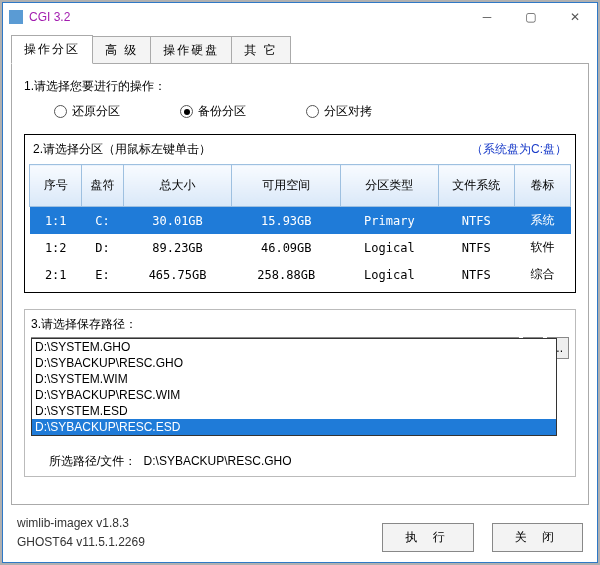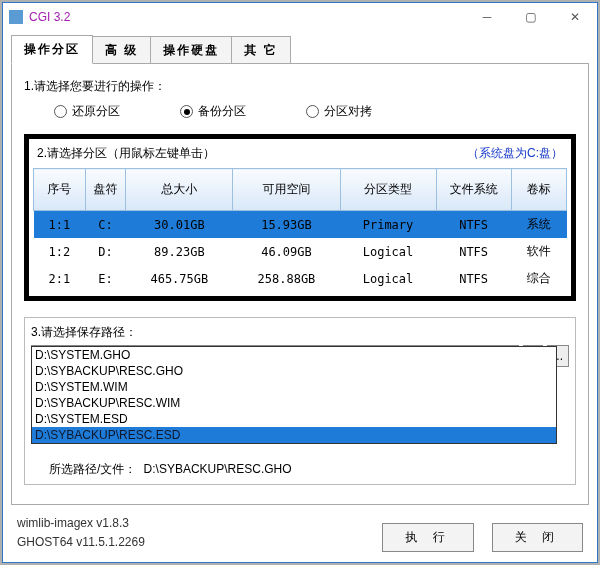--- a/index.html
+++ b/index.html
@@ -4,43 +4,43 @@
 <style>
 * { box-sizing: border-box; font-family: "Microsoft YaHei", "SimSun", sans-serif; font-size: 12px; }
 body { margin: 0; background: #b0b0b0; padding: 2px; }
 .window { width: 596px; height: 561px; background: #fff; border: 1px solid #2e78c6; display: flex; flex-direction: column; }
 .titlebar { height: 28px; background: #fff; display: flex; align-items: center; padding: 0 0 0 6px; }
 .title-icon { width: 14px; height: 14px; background: #5a9bd4; margin-right: 6px; }
 .title-text { flex: 1; color: #a21caf; }
 .win-btns { display: flex; height: 100%; }
 .win-btn { width: 44px; display: flex; align-items: center; justify-content: center; color: #555; }
 .tabbar { display: flex; padding: 4px 8px 0; align-items: end; }
-.tab { padding: 5px 12px; border: 1px solid #aaa; border-bottom: none; background: #f4f4f4; margin-right: -1px; letter-spacing: 2px; font-weight: bold; }
+.tab { padding: 5px 12px; border: 1px solid #aaa; border-bottom: none; background: #f4f4f4; margin-right: -1px; letter-spacing: 2px; }
 .tab.active { background: #fff; border-bottom: 1px solid #fff; position: relative; z-index: 2; }
 .panel { border: 1px solid #aaa; margin: 0 8px 6px; padding: 10px 12px; flex: 1; position: relative; top: -1px; display: flex; flex-direction: column; }
 .section-label { margin: 4px 0 8px; }
 .radio-row { display: flex; gap: 60px; margin-left: 30px; margin-bottom: 14px; }
 .radio { display: flex; align-items: center; gap: 5px; }
 .radio-circle { width: 13px; height: 13px; border: 1px solid #555; border-radius: 50%; display: flex; align-items: center; justify-content: center; }
 .radio-circle.checked::after { content: ''; width: 6px; height: 6px; background: #000; border-radius: 50%; }
-.part-box { border: 5px solid #000000; padding: 4px; }
+.part-box { border: 1px solid #000000; padding: 4px; }
 .part-header { display: flex; justify-content: space-between; padding: 2px 4px 6px; }
 .sys-hint { color: #1a3cc9; }
 .grid { width: 100%; border-collapse: collapse; }
 .grid th { background: linear-gradient(#f8fbff,#d9e8f8); border: 1px solid #9ec0e0; padding: 12px 0; font-weight: normal; text-align: center; font-family: "SimSun", serif; }
 .grid td { padding: 5px 6px; text-align: center; font-family: monospace, "SimSun"; }
-.grid tr.sel td { background: #1f7bd8; color: #000000; }
+.grid tr.sel td { background: #1f7bd8; color: #ffffff; }
 .save-area { border: 1px solid #bbb; margin-top: 16px; padding: 6px; position: relative; }
 .combo-row { display: flex; gap: 4px; }
 .combo-row input { flex: 1; font-family: monospace; padding: 3px 4px; border: 1px solid #888; background: #fff; }
 .combo-drop { width: 20px; background: #e8e8e8; border: 1px solid #888; display: flex; align-items: center; justify-content: center; }
 .browse { width: 22px; border: 1px solid #888; background: #eee; display: flex; align-items: center; justify-content: center; }
 .dropdown-list { position: absolute; left: 6px; right: 18px; top: 28px; border: 1px solid #333; background: #fff; font-family: monospace; z-index: 10; }
 .dropdown-list div { padding: 1px 3px; font-size: 12px; }
-.dropdown-list div.hl { background: #1f7bd8; color: #0f172a; }
+.dropdown-list div.hl { background: #1f7bd8; color: #ffffff; }
 .chosen-row { margin-top: 94px; margin-left: 18px; font-family: "SimSun", monospace; }
 .footer { display: flex; align-items: end; padding: 2px 14px 10px; }
 .ver-lines { flex: 1; font-family: monospace; color: #333; line-height: 1.6; }
 .btns { display: flex; gap: 18px; }
 button.action { padding: 5px 22px; border: 1px solid #888; background: #f3f3f3; letter-spacing: 6px; }
 </style>
 </head>
 <body>
 
 <div class="window">

